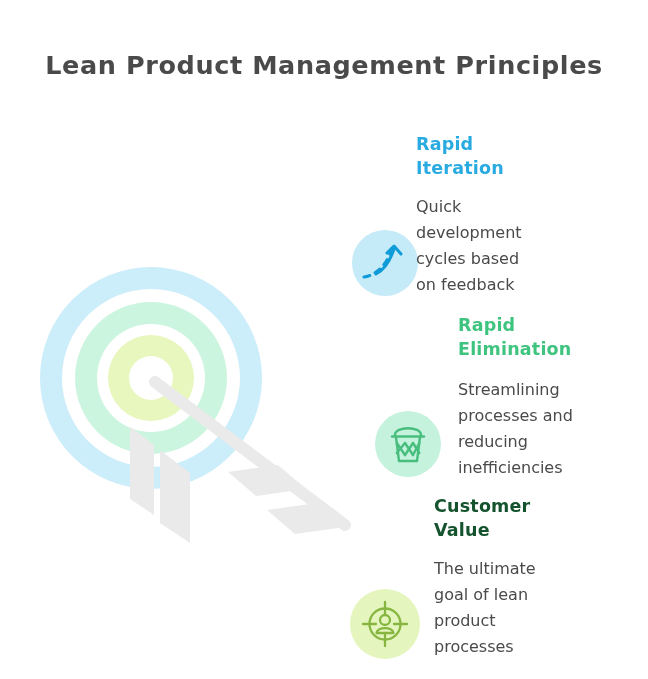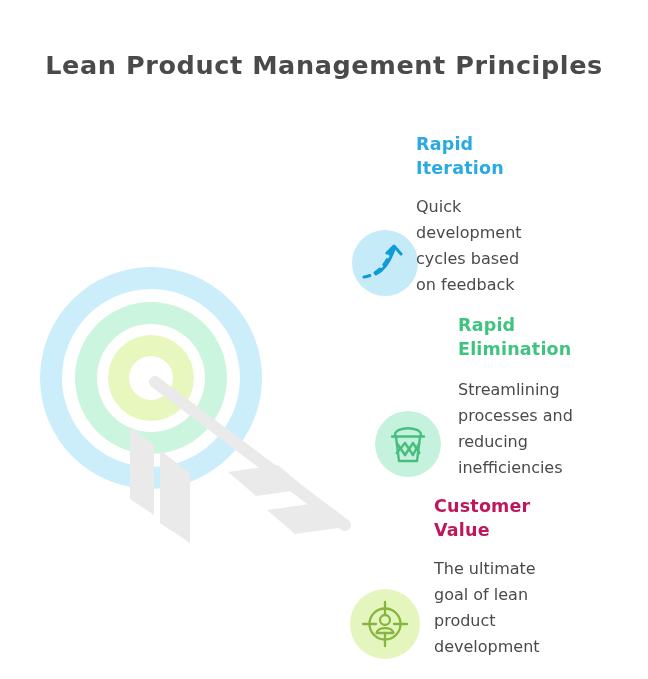--- a/index.html
+++ b/index.html
@@ -94,21 +94,21 @@
 
   
   #item-waste-elimination .item-icon { left: 375px; top: 411px; width: 66px; height: 66px; }
   #item-waste-elimination .item-text { left: 458px; top: 313px; width: 180px; }
   #item-waste-elimination .item-heading { color: #3FC47F; }
   #item-waste-elimination .item-body { margin-top: 16px; }
 
   
   #item-customer-value .item-icon { left: 350px; top: 589px; width: 70px; height: 70px; }
   #item-customer-value .item-text { left: 434px; top: 494px; width: 185px; }
-  #item-customer-value .item-heading { color: #be185d; }
+  #item-customer-value .item-heading { color: #14532d; }
   #item-customer-value .item-body { margin-top: 14px; }
 </style>
 </head>
 <body>
 
 <div id="infographic">
 
   <div class="title">Lean Product Management Principles</div>
 
   <div class="target-wrap">
@@ -202,17 +202,17 @@
         </g>
       </svg>
     </span>
 
     <div class="item-text">
       <p class="item-heading">Customer
 Value</p>
       <p class="item-body">The ultimate
 goal of lean
 product
-development</p>
+processes</p>
     </div>
   </div>
 
 </div>
 
 </body></html>

